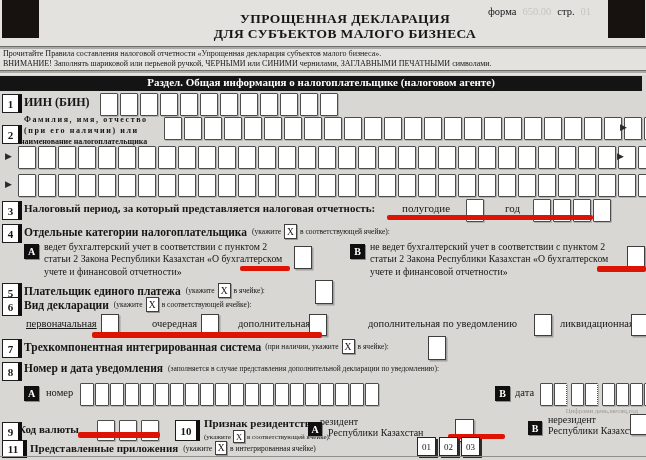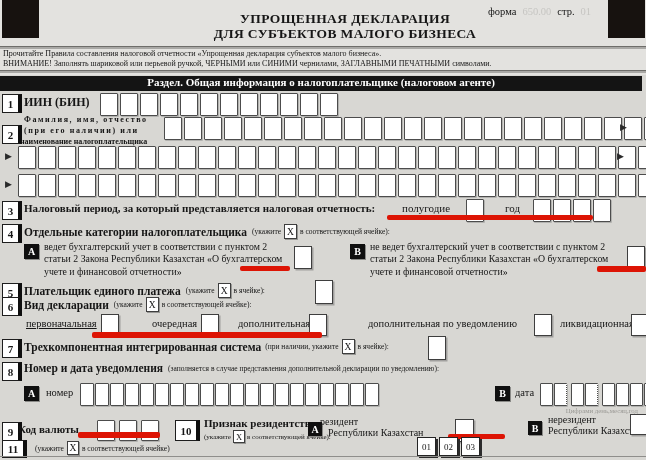--- a/index.html
+++ b/index.html
@@ -343,22 +343,23 @@
   <div class="smalltext" style="left:328px;top:427px;">Республики Казахстан</div>
   <div class="cb" style="left:455px;top:419px;width:17px;"></div>
   <div class="anno" style="left:448px;top:434px;width:57px;height:5px;"></div>
   <div class="abadge" style="left:528px;top:421px;width:14px;height:14px;">B</div>
   <div class="smalltext" style="left:548px;top:414px;">нерезидент</div>
   <div class="smalltext" style="left:548px;top:425px;">Республики Казахстан</div>
   <div class="cb" style="left:630px;top:414px;width:15px;height:19px;"></div>
 
   <div class="badge wide" style="left:2px;top:440px;height:16px;">11</div>
   <div class="label-row" style="left:30px;top:441px;">
+    <span class="blabel" style="font-size:11px;">Представленные приложения</span>
     <span class="hint" style="margin-left:5px;">(укажите</span>
     <span class="xbox" style="width:10px;height:12px;">X</span>
-    <span class="hint">в соответствующей ячейке)</span>
+    <span class="hint">в интегрированная ячейке)</span>
   </div>
   <div class="appx" style="left:417px;top:437px;">01</div>
   <div class="appx" style="left:439px;top:437px;">02</div>
   <div class="appx" style="left:461px;top:437px;">03</div>
 
   <div class="bottom-line"></div>
 </div>
 
 </body></html>

